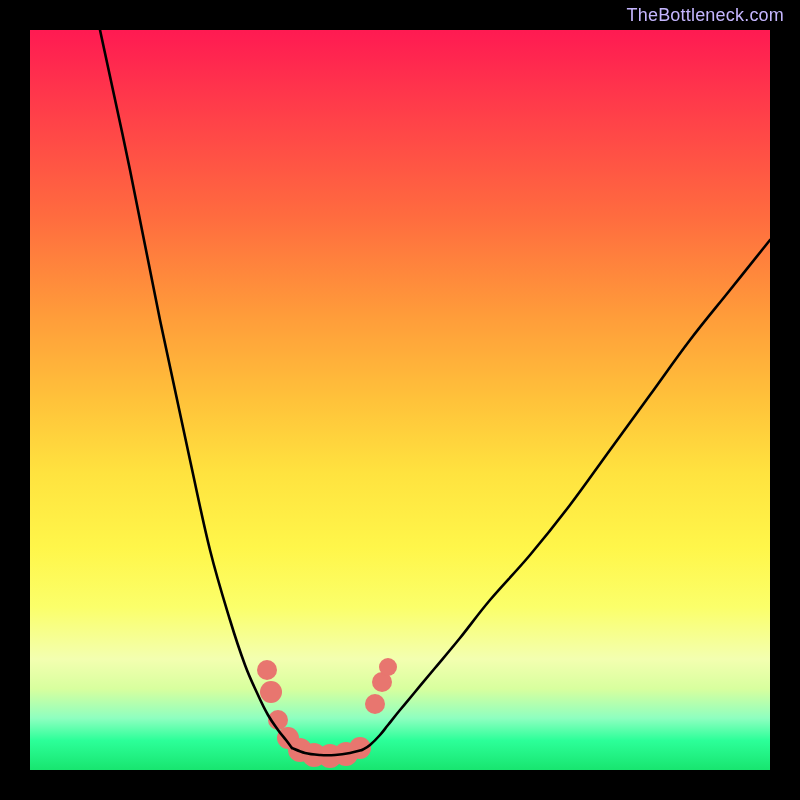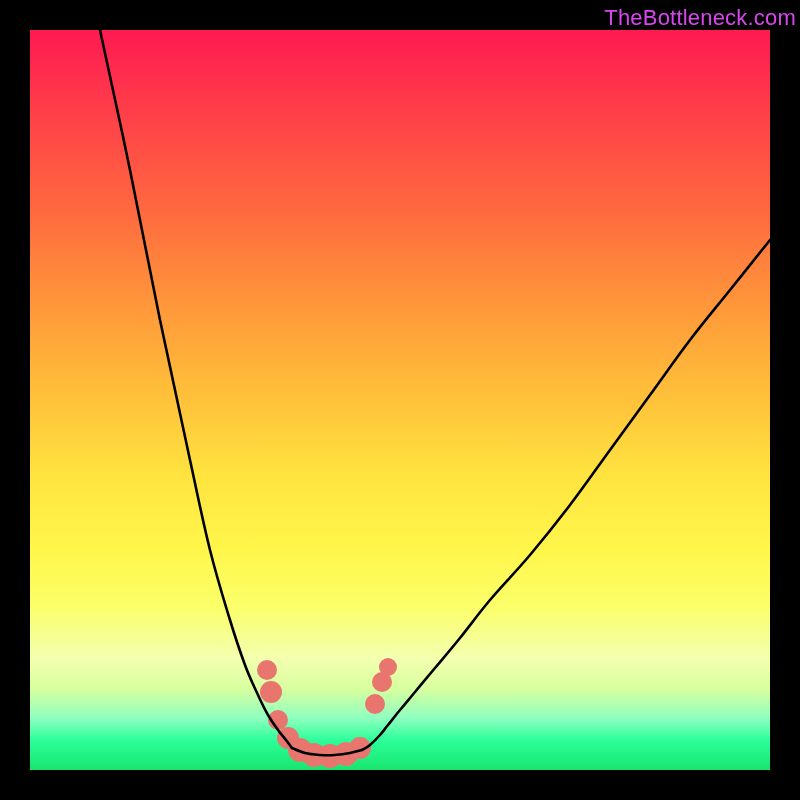--- a/index.html
+++ b/index.html
@@ -39,23 +39,23 @@
       #18e56f 100%
     );
   }
   svg.curves {
     position: absolute;
     inset: 0;
   }
   .watermark {
     position: absolute;
     top: 5px;
-    right: 4px;
-    color: #d946ef;
-    font-size: 22px;
+    right: 16px;
+    color: #c4b5fd;
+    font-size: 18px;
     letter-spacing: 0.2px;
     user-select: none;
   }
 </style>
 </head>
 <body>
 
 <div class="watermark">TheBottleneck.com</div>
 
 <div class="frame">

